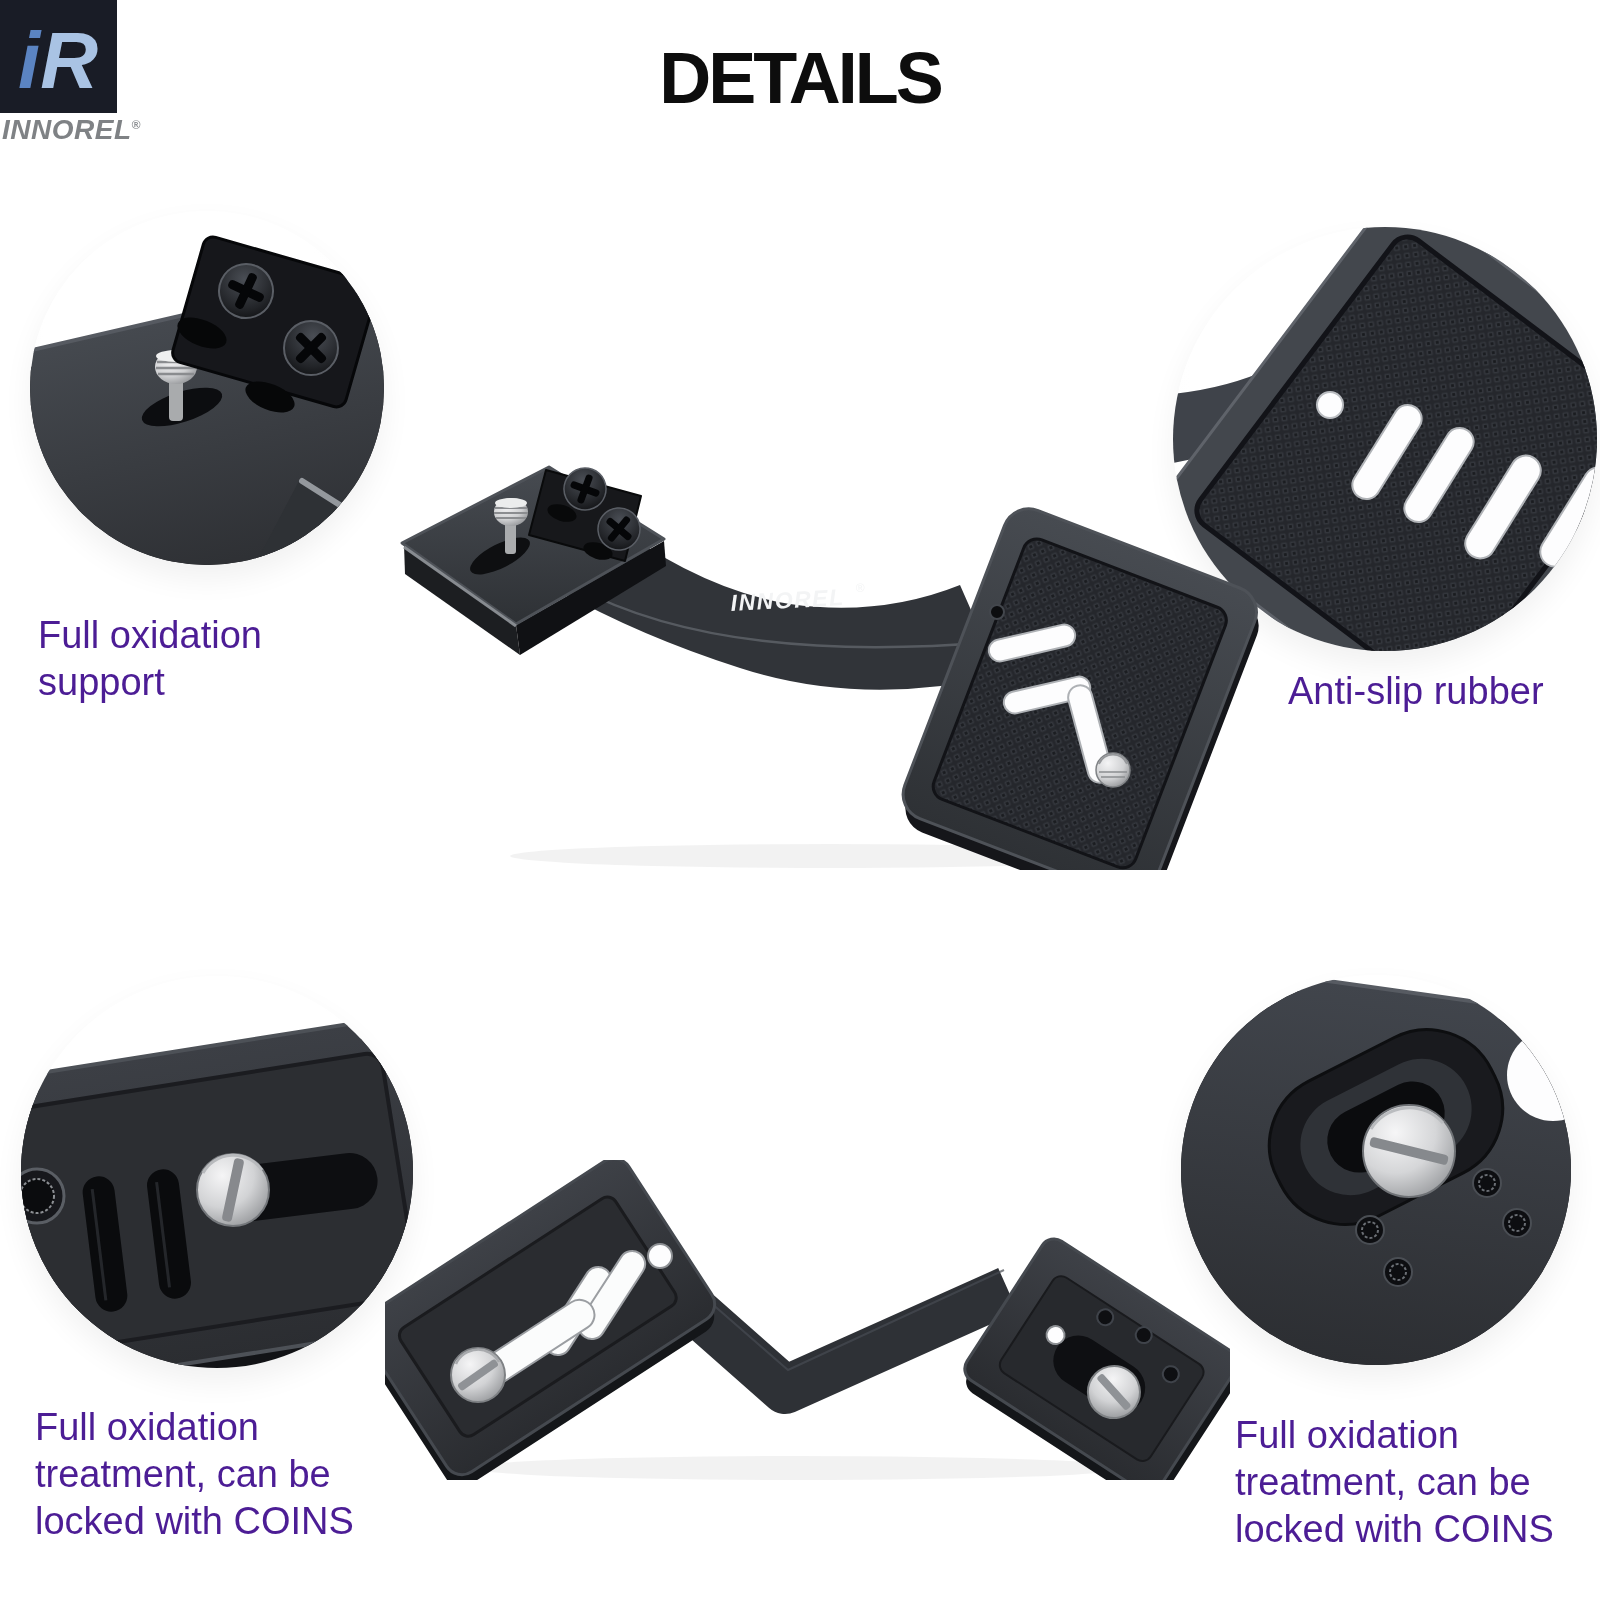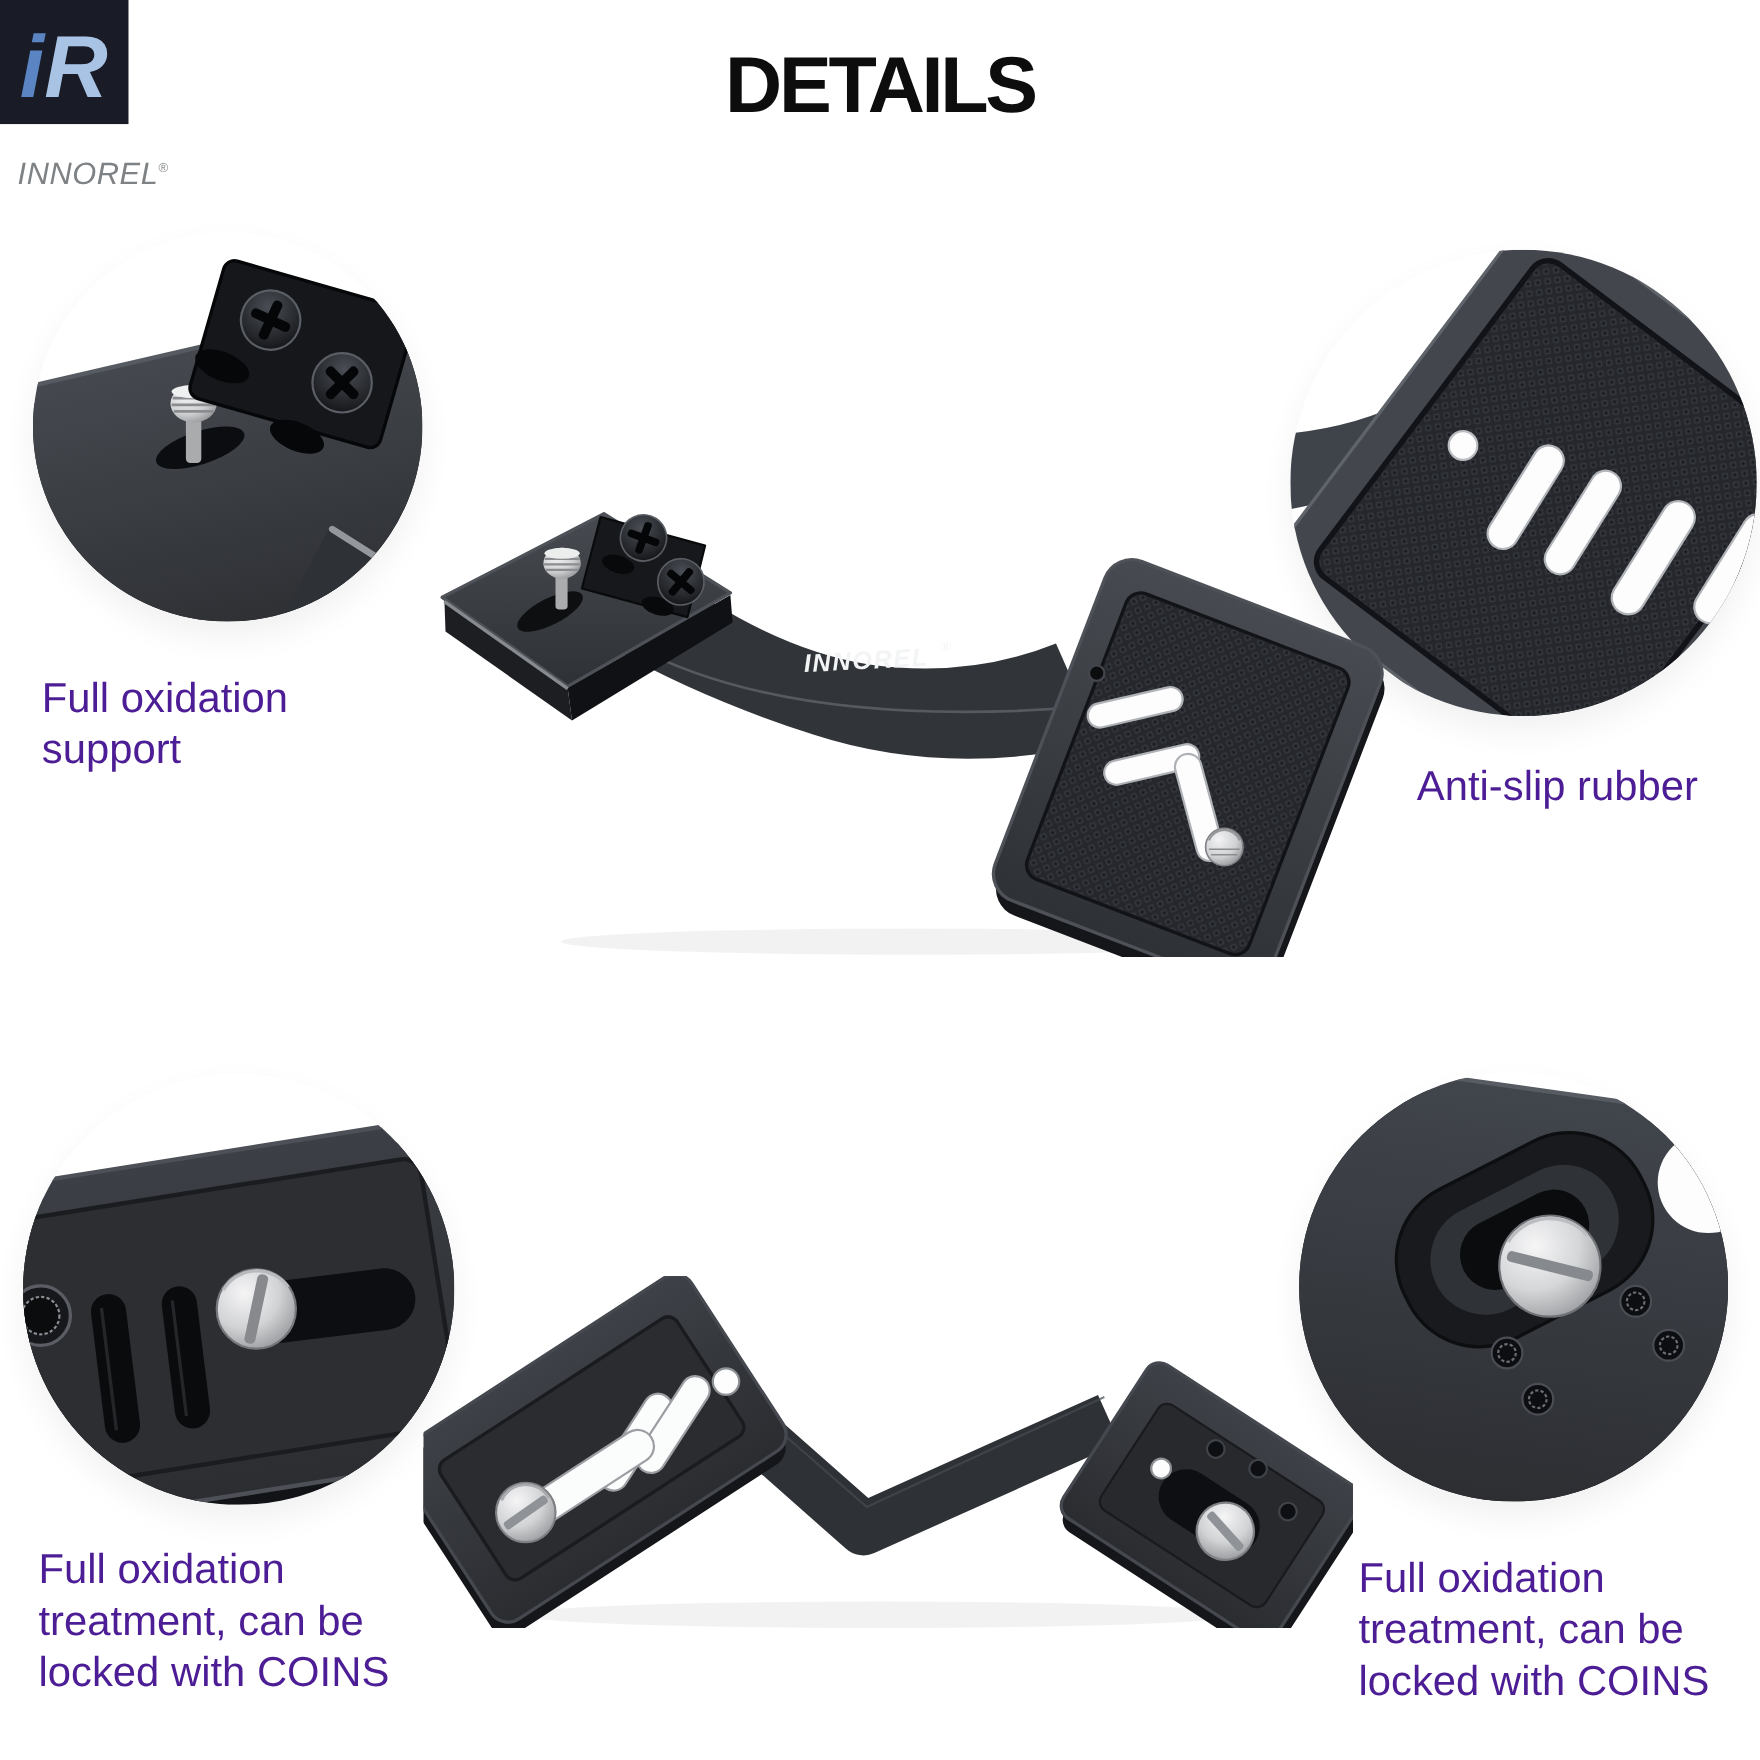--- a/index.html
+++ b/index.html
@@ -1,22 +1,22 @@
 <!DOCTYPE html>
 <html><head>
 <meta charset="utf-8">
 <style>
   html,body{margin:0;padding:0;background:#fff;}
   #stage{position:relative;width:1600px;height:1600px;background:#ffffff;overflow:hidden;
          font-family:"Liberation Sans",sans-serif;}
 
   
   .logo-box{position:absolute;left:0;top:0;width:117px;height:113px;}
-  .logo-word{position:absolute;left:16px;top:114px;width:150px;
-             font-size:28px;font-weight:normal;font-style:italic;color:#7f8285;letter-spacing:.5px;margin-top:28px;}
+  .logo-word{position:absolute;left:2px;top:114px;width:150px;
+             font-size:28px;font-weight:bold;font-style:italic;color:#7f8285;letter-spacing:.5px;}
   .logo-word sup{font-size:12px;color:#8d9093;}
 
   
   .page-title{position:absolute;left:0;top:42px;width:100%;text-align:center;
               font-size:72px;line-height:1;font-weight:bold;letter-spacing:-3px;color:#0d0d0d;}
 
   
   .circle{position:absolute;border-radius:50%;overflow:hidden;
           background:radial-gradient(circle at 46% 36%, #ffffff 50%, #fdfdfd 66%,
                      #f2f2f3 80%, #dddee0 93%, #e8e9eb 98%, #f7f7f8 100%);
@@ -29,21 +29,21 @@
 
   
   .photo{position:absolute;}
   .p-top{left:390px;top:420px;width:880px;height:450px;}
   .p-bottom{left:385px;top:1160px;width:845px;height:320px;}
 
   
   .caption{position:absolute;font-size:38px;line-height:47px;color:#4c1d95;}
   .caption span{display:block;}
   .cap-tl{left:38px;top:612px;}
-  .cap-tr{left:1288px;top:668px;margin-top:24px;}
+  .cap-tr{left:1288px;top:668px;}
   .cap-bl{left:35px;top:1404px;}
   .cap-br{left:1235px;top:1412px;}
 </style>
 </head>
 <body>
 
 <div id="stage">
 
   <div class="logo-box">
     <svg viewBox="0 0 117 113" width="117" height="113">

